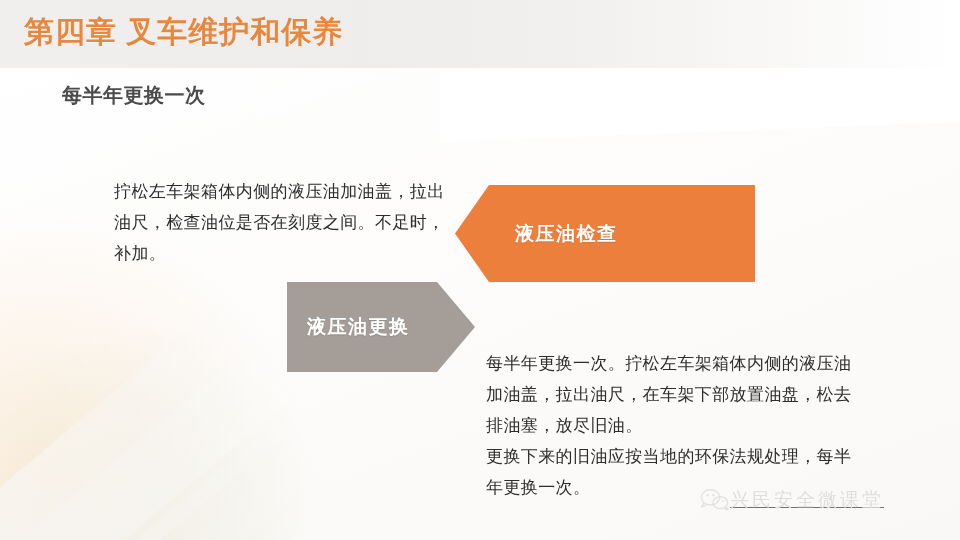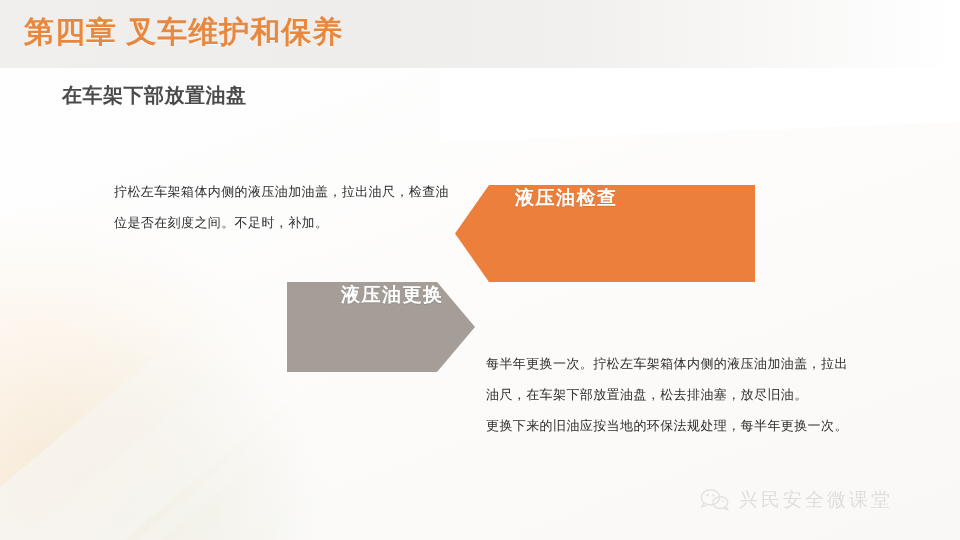--- a/index.html
+++ b/index.html
@@ -86,33 +86,33 @@
     left: 62px; top: 82px;
     font-size: 20px;
     font-weight: bold;
     color: #4b4b4b;
     letter-spacing: .5px;
   }
 
   
   .para {
     position: absolute;
-    font-size: 13px;
+    font-size: 17px;
     line-height: 31px;
     color: #2d2d2d;
     letter-spacing: .4px;
   }
   .para-1 { left: 114px; top: 176px; width: 346px; }
   .para-2 { left: 486px; top: 320px; width: 370px; margin-top: 28px; }
 
   
   .banner {
     position: absolute;
     display: flex;
-    align-items: flex-start;
+    align-items: center;
     box-sizing: border-box;
   }
   .banner-label {
     color: #ffffff;
     font-size: 19px;
     font-weight: bold;
     letter-spacing: 1.5px;
     text-shadow: 0 1px 1px rgba(0,0,0,.10);
   }
 
@@ -123,31 +123,31 @@
     clip-path: polygon(34px 0, 100% 0, 100% 100%, 34px 100%, 0 50%);
     padding-left: 60px;
     box-shadow: 3px 3px 6px rgba(150,140,130,0.18);
   }
 
   .banner-change {
     left: 287px; top: 282px;
     width: 188px; height: 90px;
     background: #a49d98;
     clip-path: polygon(0 0, calc(100% - 38px) 0, 100% 50%, calc(100% - 38px) 100%, 0 100%);
-    padding-left: 54px;
+    padding-left: 20px;
   }
 
   
   .watermark {
     position: absolute;
     left: 700px; top: 487px;
     display: flex;
     align-items: flex-start;
-    gap: 9px;
     opacity: .55;
+    text-decoration: underline;
   }
   .wm-icon { width: 30px; height: 26px; display:block; }
   .wm-text {
     font-size: 19px;
     color: #c9c9c9;
     letter-spacing: 3px;
     font-weight: normal;
   }
 </style>
 </head>
@@ -172,21 +172,21 @@
     <div class="shp shp-o2" style="left:395px; top:20px;  width:210px; height:24px;  transform:rotate(-42deg);"></div>
     <div class="shp shp-o" style="left:420px; top:50px;  width:200px; height:30px;  transform:rotate(-42deg);"></div>
     <div class="shp shp-gd" style="left:250px; top:125px; width:90px;  height:70px;  transform:rotate(-42deg); opacity:.55;"></div>
     <div class="shp shp-w" style="left:455px; top:60px;  width:130px; height:130px; transform:rotate(-42deg);"></div>
   </div>
   <div class="deco-mask"></div>
 
   <div class="header-band"></div>
   <div class="header-title">第四章 叉车维护和保养</div>
 
-  <div class="subtitle">在车架下部放置油盘</div>
+  <div class="subtitle">每半年更换一次</div>
 
   <div class="para para-1">拧松左车架箱体内侧的液压油加油盖，拉出油尺，检查油位是否在刻度之间。不足时，补加。</div>
 
   <div class="banner banner-check">
     <span class="banner-label">液压油检查</span>
   </div>
 
   <div class="banner banner-change">
     <span class="banner-label">液压油更换</span>
   </div>

